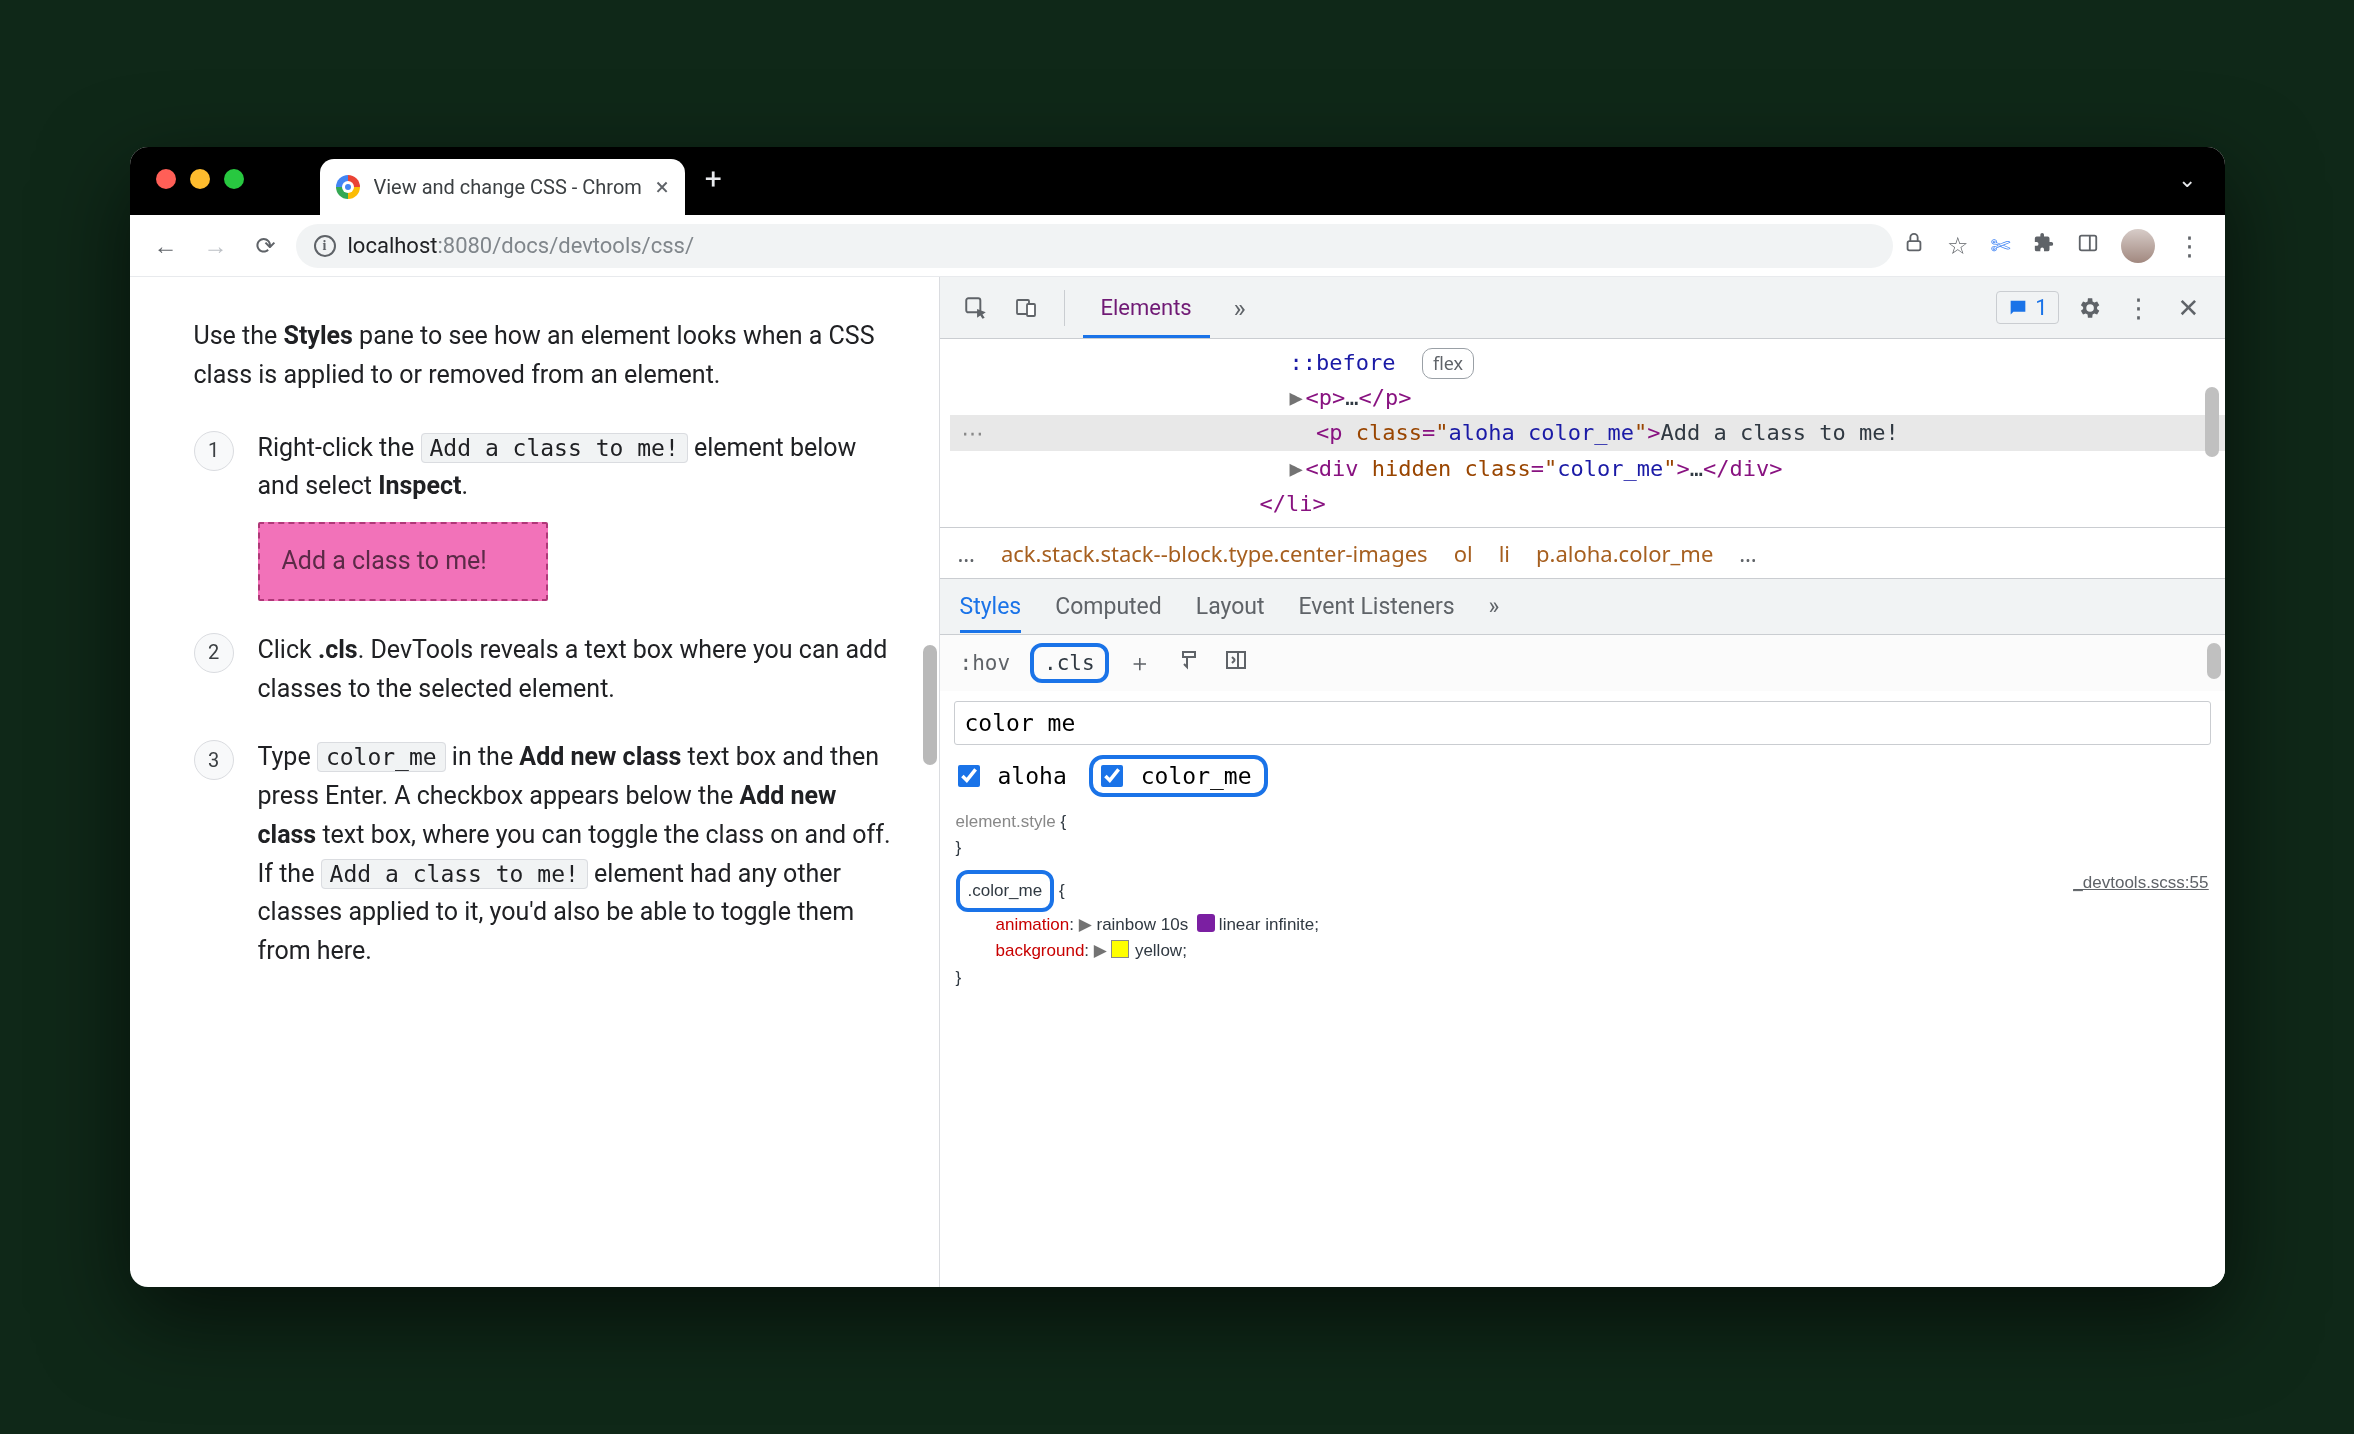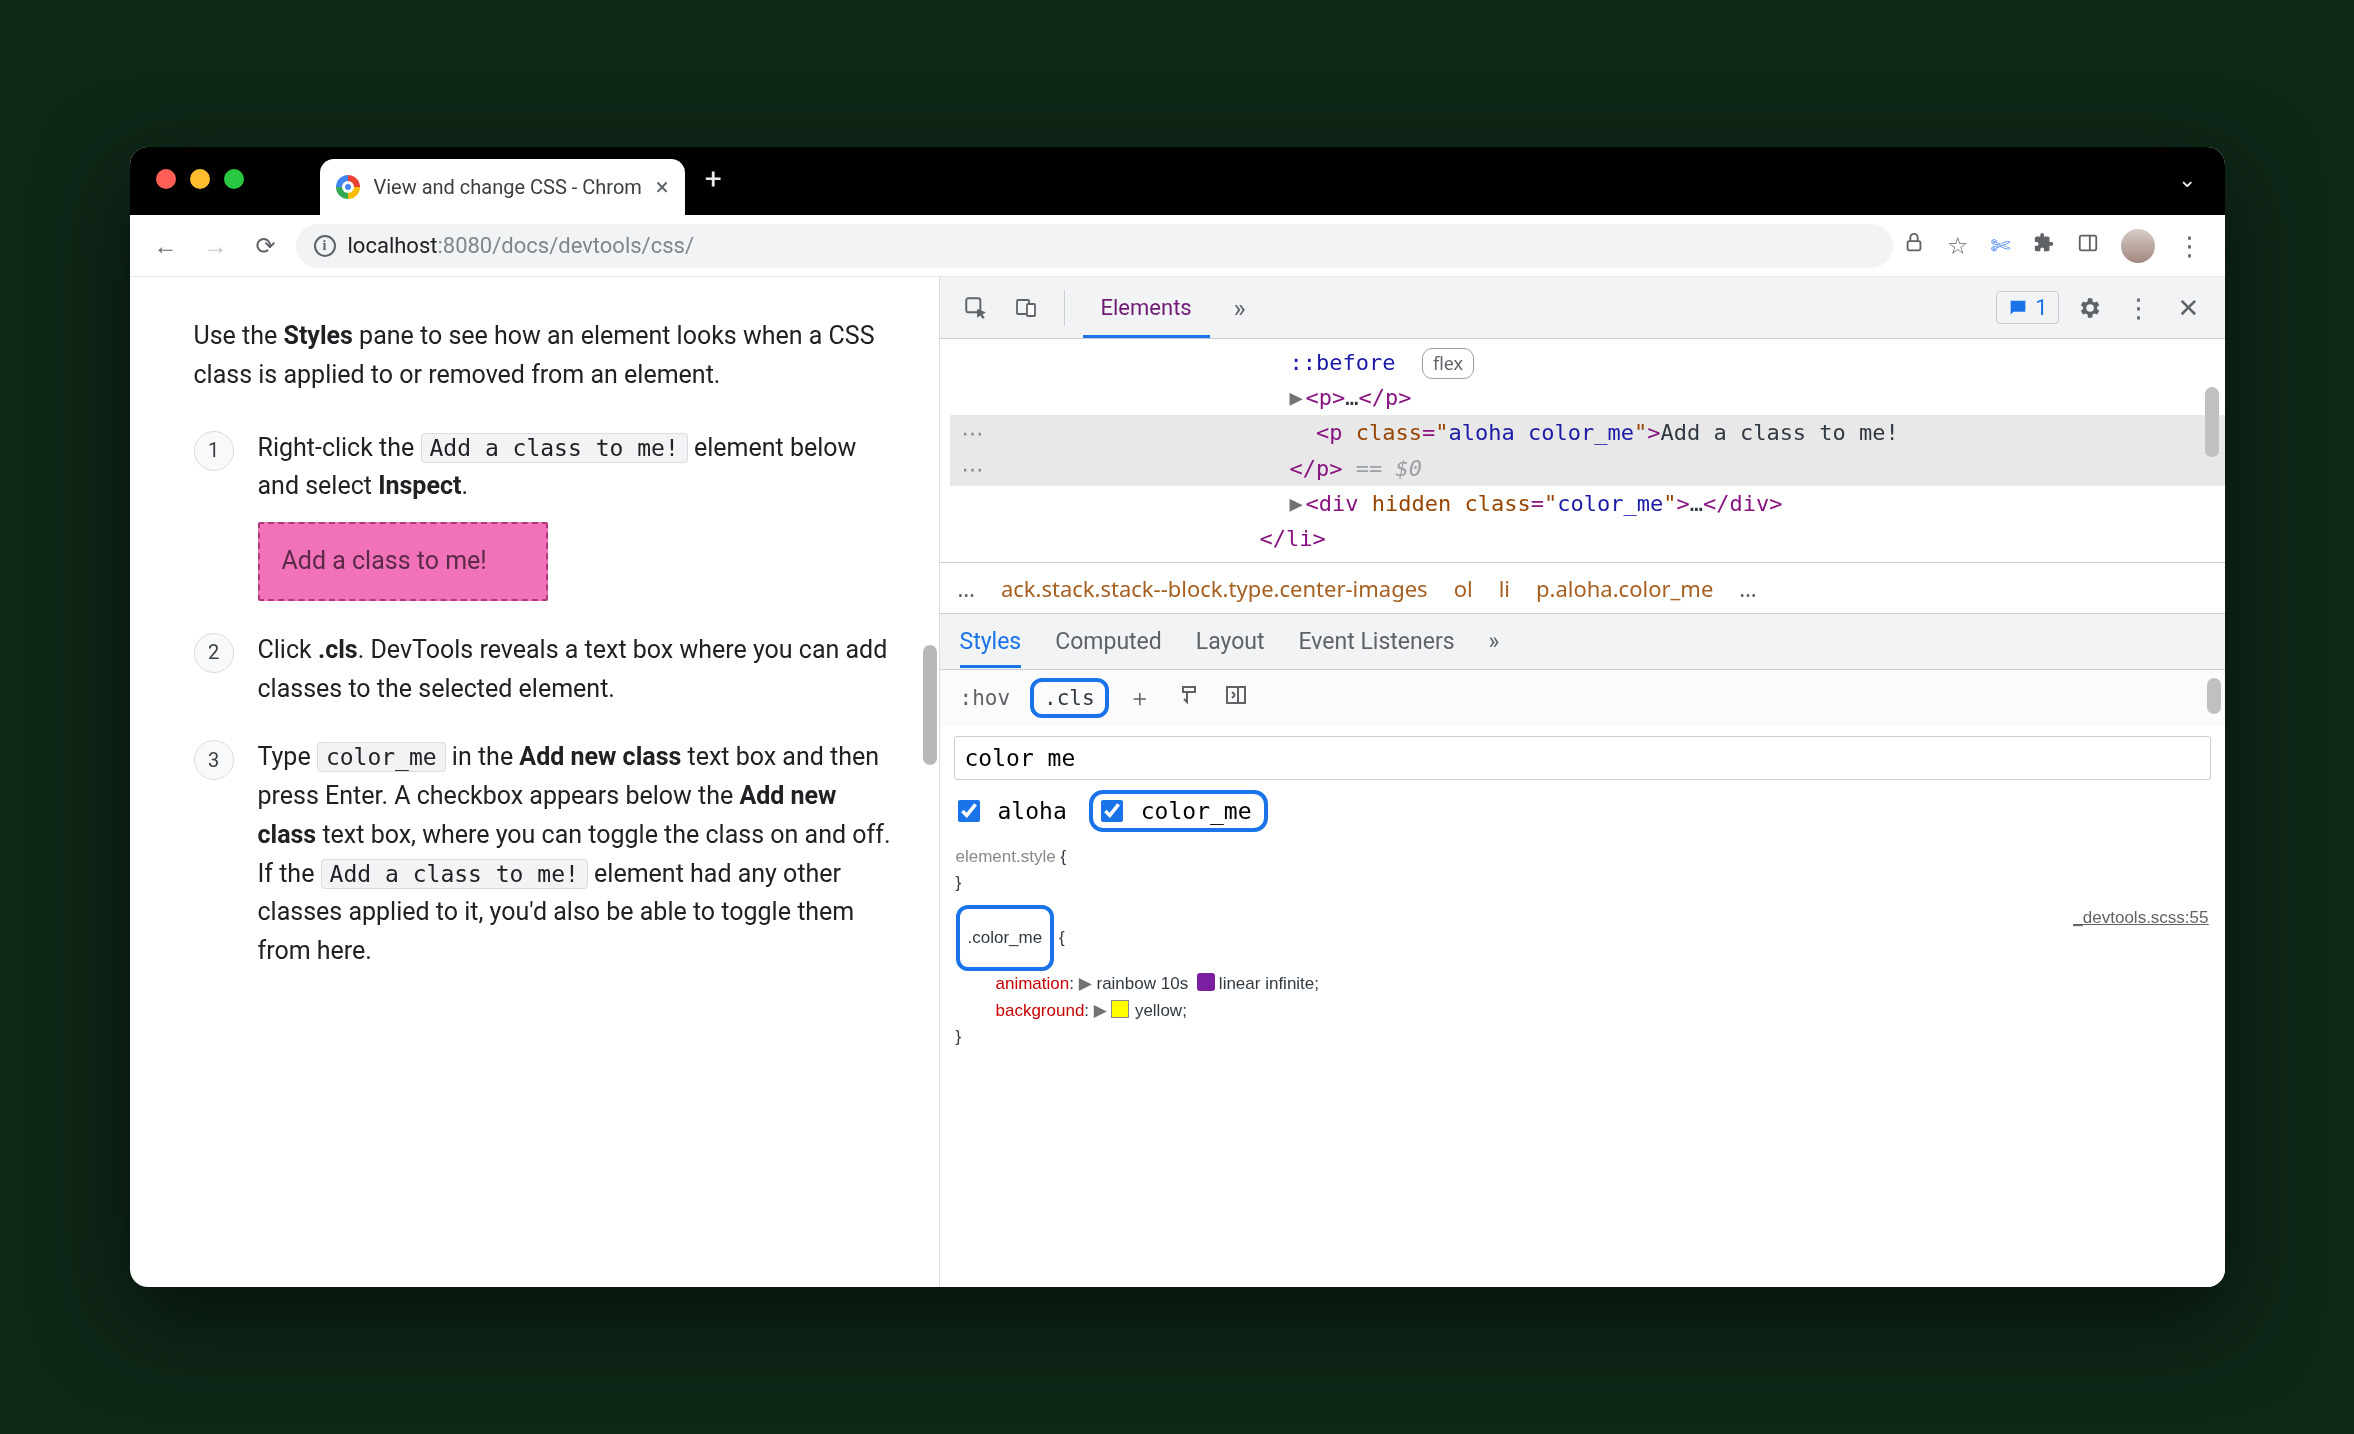--- a/index.html
+++ b/index.html
@@ -191,21 +191,21 @@
   .clsinput{
     width:100%;height:44px;border:1px solid #cacdd1;border-radius:3px;font-family:var(--mono);font-size:23px;padding:4px 10px;outline:none;
   }
   .checks{display:flex;gap:22px;align-items:center;padding:10px 4px 12px;font-family:var(--mono);font-size:23px;}
   .chk{display:flex;align-items:center;gap:18px;}
   .chk input{width:22px;height:22px;accent-color:#1a73e8;}
   .chk.ring{border:4px solid var(--blue-ring);border-radius:14px;padding:4px 12px 4px 8px;}
 
   .rules{font-family:Liberation Sans, sans-serif;font-size:17px;padding:0 16px 10px;line-height:1.55;}
   .rules .sel{color:#888;}
-  .rules .selring{color:#303942;border:4px solid var(--blue-ring);border-radius:12px;padding:16px 8px;display:inline-block;}
+  .rules .selring{color:#303942;border:4px solid var(--blue-ring);border-radius:12px;padding:4px 8px;display:inline-block;}
   .rules .brace{color:#303942;}
   .rules .origin{float:right;color:#5f6368;text-decoration:underline;}
   .rules .origin .u{text-decoration:underline;}
   .rules .prop{color:var(--prop-red);}
   .rules .pv{color:#303942;}
   .rules .mini-icon{display:inline-block;width:18px;height:18px;background:#7b1fa2;border-radius:3px;vertical-align:-2px;margin:0 4px;}
   .rules .swatch{display:inline-block;width:18px;height:18px;background:yellow;border:1px solid #888;vertical-align:-2px;margin:0 6px 0 4px;}
   .rules .tri{color:#737373;}
 
   
@@ -316,21 +316,20 @@
             </svg>
         </span>
         <span class="dt-ibtn">⋮</span>
         <span class="dt-ibtn">✕</span>
       </div>
 
       <div class="dom">
         <div class="line"><span class="pseudo">::before</span>  <span class="flexbadge">flex</span></div>
         <div class="line"><span class="caret">▶</span><span class="tag">&lt;p&gt;</span><span>…</span><span class="tag">&lt;/p&gt;</span></div>
         <div class="line sel">  <span class="tag">&lt;<span>p</span></span> <span class="attrn">class</span><span class="tag">=</span><span class="attrn">"</span><span class="attrv">aloha color_me</span><span class="attrn">"</span><span class="tag">&gt;</span><span>Add a class to me!</span></div>
-        <div class="line sel"><span class="tag">&lt;/p&gt;</span><span class="eq0"> == $0</span></div>
         <div class="line"><span class="caret">▶</span><span class="tag">&lt;div</span> <span class="attrn">hidden</span> <span class="attrn">class</span><span class="tag">=</span><span class="attrn">"</span><span class="attrv">color_me</span><span class="attrn">"</span><span class="tag">&gt;</span><span>…</span><span class="tag">&lt;/div&gt;</span></div>
         <div class="line" style="padding-left:310px;"><span class="tag">&lt;/<span>li</span>&gt;</span></div>
         <div class="dom-scroll"></div>
       </div>
 
       <div class="crumbs">
         <span class="dots">…</span>
         <span class="node">ack.stack.stack--block.type.center-images</span>
         <span class="node">ol</span>
         <span class="node">li</span>

